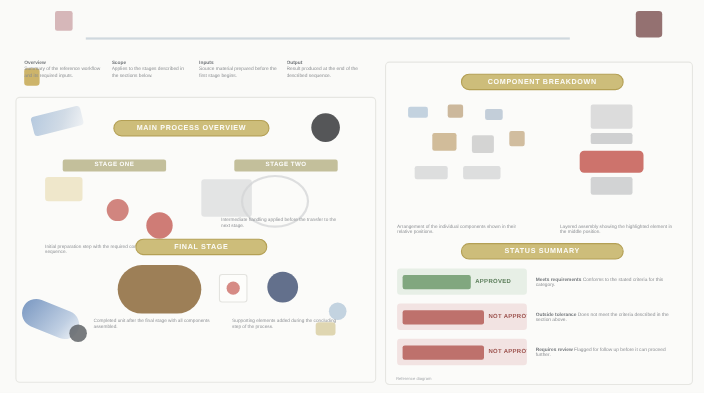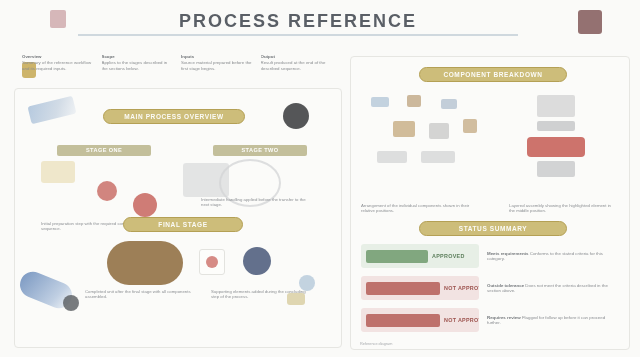--- a/index.html
+++ b/index.html
@@ -246,21 +246,20 @@
     font-size:3.8px;color:#a9acaf;
   }
 </style>
 </head>
 <body>
 
 <div class="page">
 
   <div class="header">
     <div class="brand-mark"></div>
-    <div class="title">PROCESS  REFERENCE</div>
     <div class="title-rule"></div>
     <div class="hdr-icon-a"></div>
     <div class="hdr-icon-b"></div>
     <div class="hdr-icon-c"></div>
   </div>
 
   <div class="sub-badge"></div>
   <div class="substrip">
     <div class="sub-col">
       <span class="sc-title">Overview</span>

